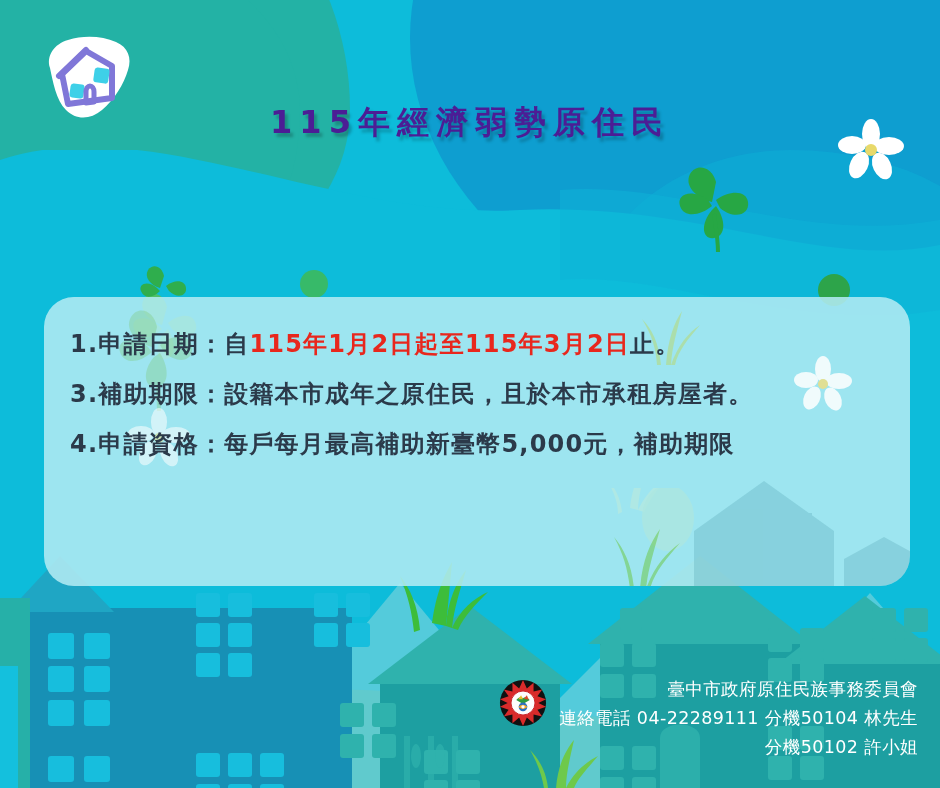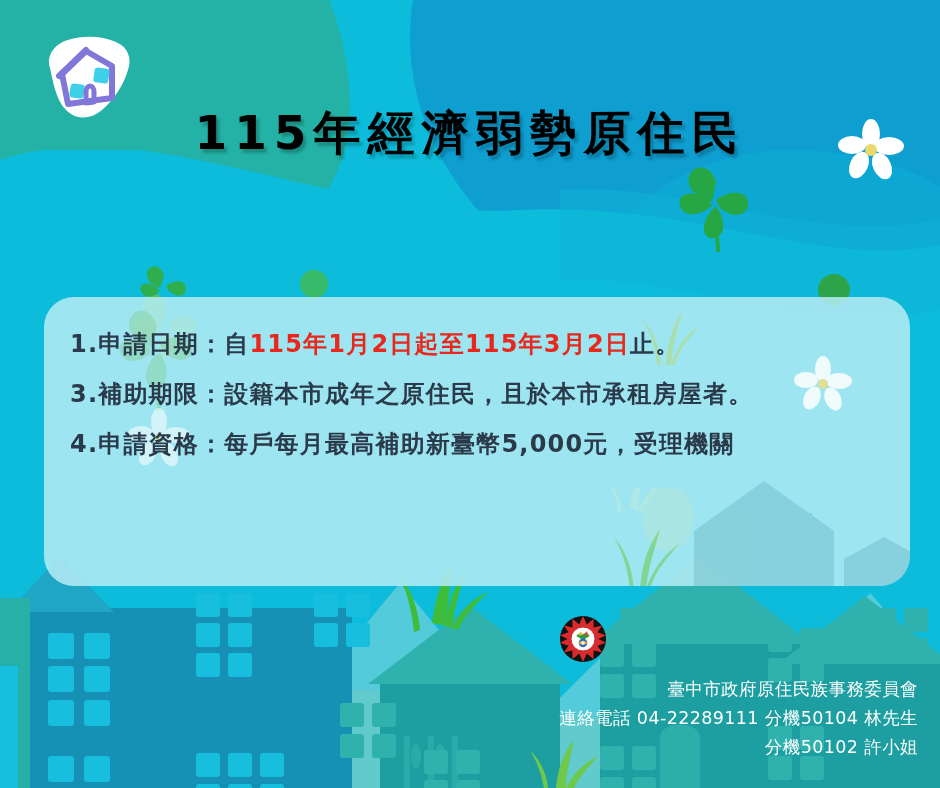--- a/index.html
+++ b/index.html
@@ -62,24 +62,24 @@
   .title-wrap {
     position:absolute;
     left:0; top:100px;
     width:940px;
     text-align:center;
     z-index:6;
   }
   .title-line {
     font-family:"DejaVu Sans", sans-serif;
     font-weight:bold;
-    font-size:47px;
+    font-size:32px;
     line-height:1.42;
     letter-spacing:7px;
-    color:#000000;
+    color:#4c1d95;
     text-shadow:3px 4px 3px rgba(0,0,0,.22);
     white-space:nowrap;
   }
 
   
   .card {
     position:absolute;
     left:44px; top:297px;
     width:866px; height:289px;
     background:rgba(178,234,243,.88);
@@ -106,21 +106,20 @@
   .info-line.cont { padding-left:40px; }
 
   
   .footer {
     position:absolute;
     right:22px; bottom:26px;
     z-index:7;
     display:flex;
     align-items:flex-start;
     gap:12px;
-    flex-direction:column;
   }
   .footer-logo { width:48px; height:48px; flex:0 0 48px; margin-top:4px; }
   .footer-text {
     text-align:right;
     font-family:"DejaVu Sans", sans-serif;
     color:#ffffff;
     font-size:17.5px;
     line-height:29px;
     letter-spacing:.4px;
     white-space:nowrap;
@@ -389,21 +388,21 @@
       <div class="info-line">
         <span>1.</span><span>申請日期：</span><span>自</span><span class="hl">115年1月2日起至115年3月2日</span><span>止。</span>
       </div>
 
 
       <div class="info-line">
         <span>3.</span><span>補助期限：</span><span>設籍本市成年之原住民，且於本市承租房屋者。</span>
       </div>
 
       <div class="info-line">
-        <span>4.</span><span>申請資格：</span><span>每戶每月最高補助新臺幣5,000元，受理機關</span>
+        <span>4.</span><span>申請資格：</span><span>每戶每月最高補助新臺幣5,000元，補助期限</span>
       </div>
 
 
     </div>
   </div>
 
   <div class="footer">
 
     <svg class="footer-logo" viewBox="0 0 100 100">
       <circle cx="50" cy="50" r="48" fill="#111111"></circle>

